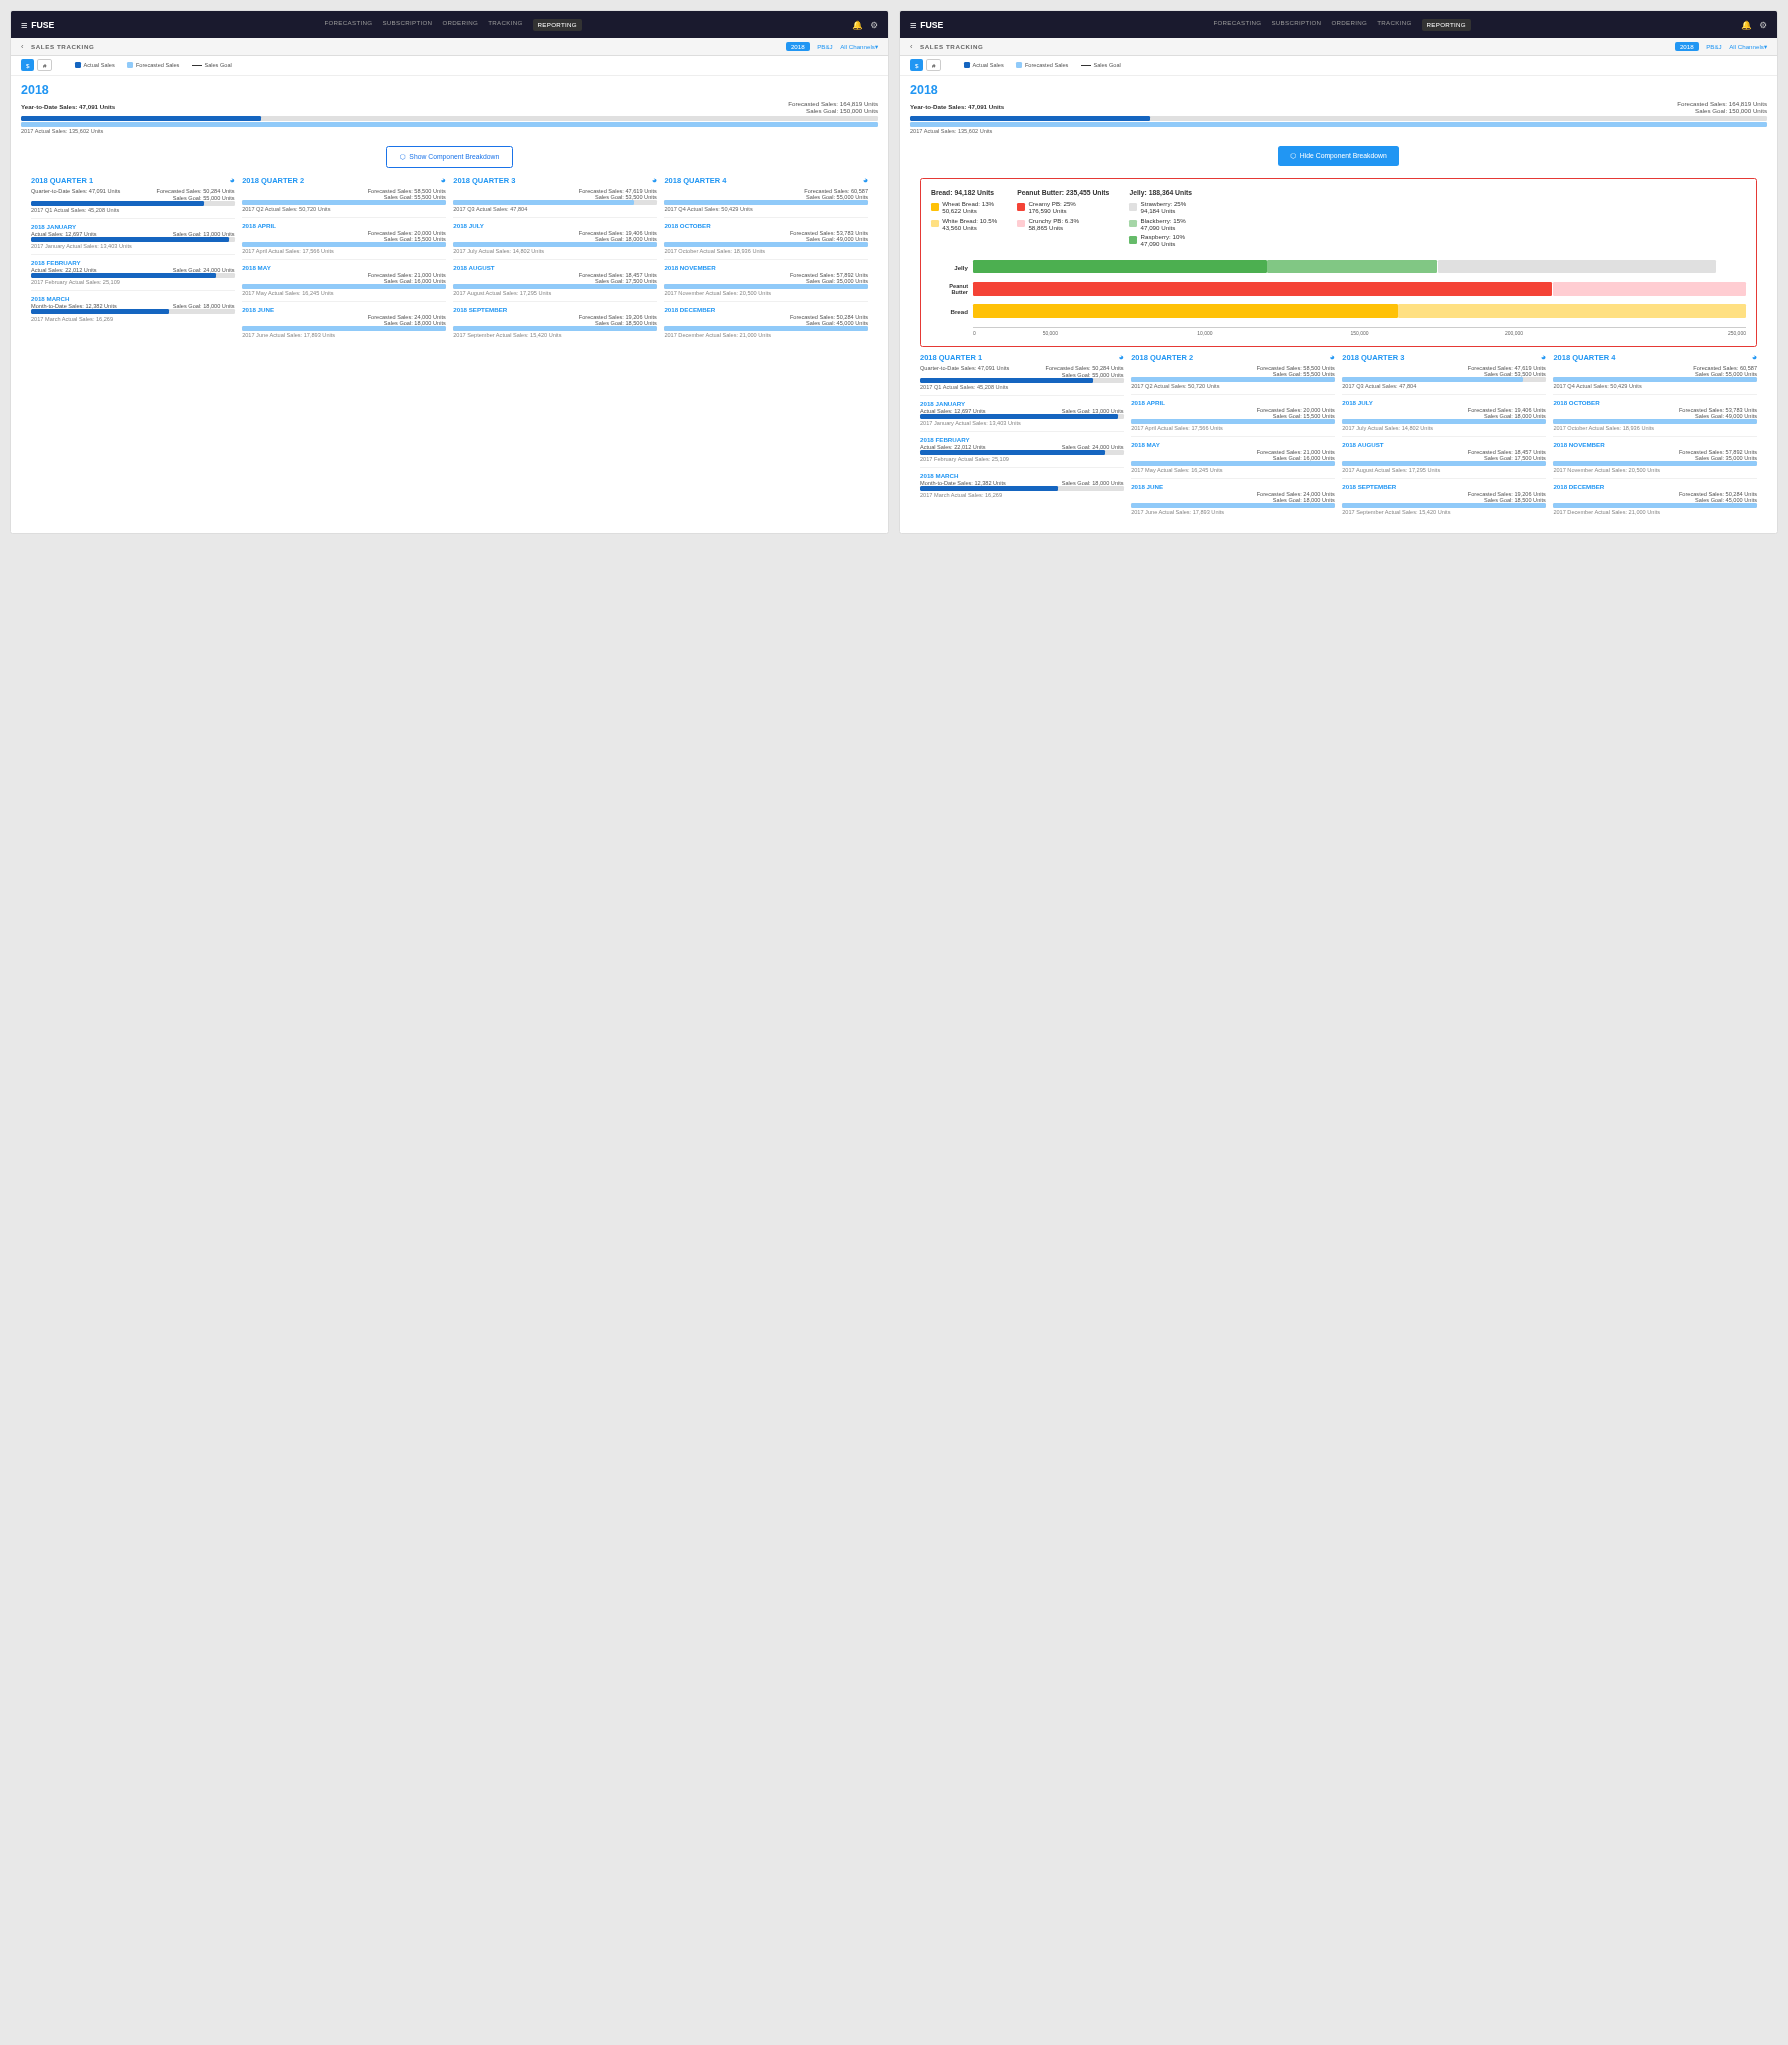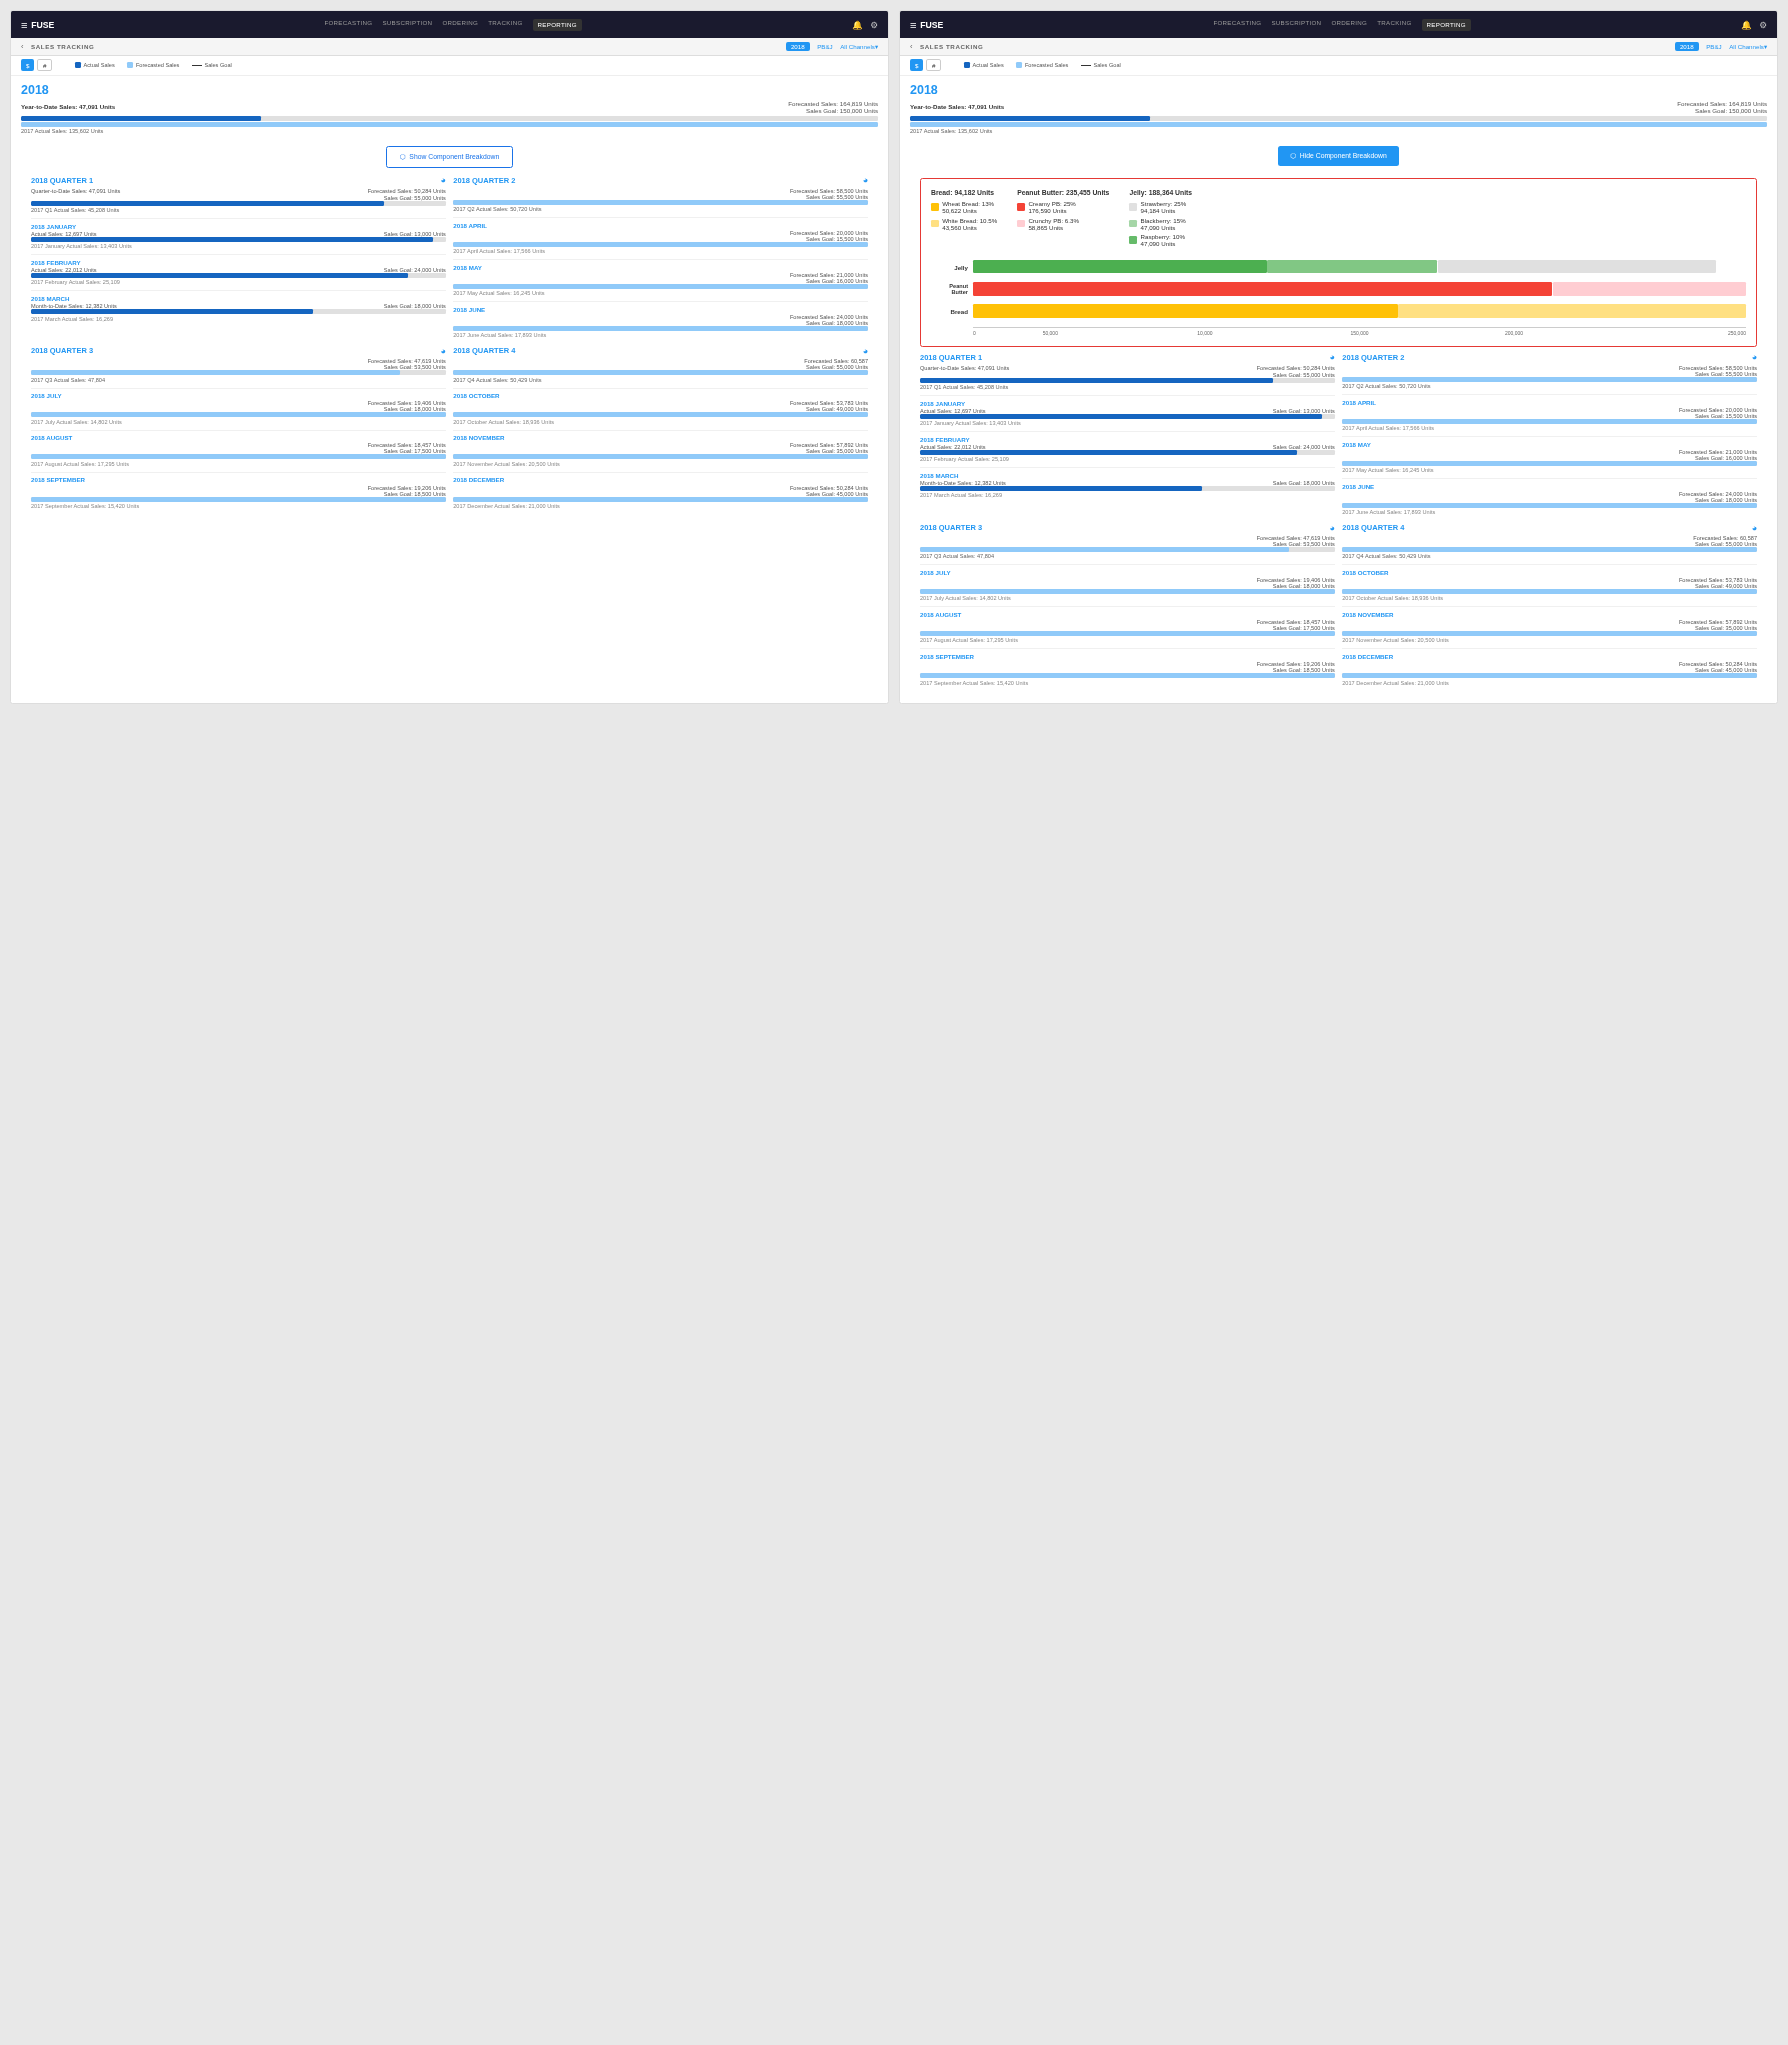--- a/index.html
+++ b/index.html
@@ -64,21 +64,21 @@
     .breakdown-category-title { font-weight: bold; font-size: 6.8px; margin-bottom: 3.7px; }
     .breakdown-item { display: flex; align-items: center; gap: 3.7px; font-size: 6.2px; margin-bottom: 2.5px; }
     .breakdown-color { width: 7.5px; height: 7.5px; border-radius: 1.2px; }
 
     
     .chart-area { margin-top: 7.5px; }
     .chart-row { display: flex; align-items: center; margin-bottom: 7.5px; gap: 5px; }
     .chart-label { width: 37px; font-size: 6.2px; font-weight: bold; text-align: right; }
 
     
-    .quarters-grid { display: grid; grid-template-columns: 1fr 1fr; gap: 7.5px; padding: 0 10px 10px; }
+    .quarters-grid { display: grid; grid-template-columns: 1fr 1fr 1fr 1fr; gap: 7.5px; padding: 0 10px 10px; }
     .quarter-section { }
     .quarter-header { display: flex; justify-content: space-between; align-items: center; margin-bottom: 2.5px; }
     .quarter-title { color: #2196F3; font-size: 7.5px; font-weight: bold; }
     .quarter-icon { color: #2196F3; font-size: 8.7px; }
     .quarter-stats { display: flex; justify-content: space-between; font-size: 5.6px; color: #555; margin-bottom: 1.2px; }
     .quarter-stats .right { text-align: right; }
     .month-section { margin-top: 5px; padding-top: 3.7px; border-top: 0.6px solid #f0f0f0; }
     .month-title { color: #2196F3; font-size: 6.2px; font-weight: bold; margin-bottom: 1.2px; }
     .month-stats { display: flex; justify-content: space-between; font-size: 5.6px; color: #555; }
     .month-prev { font-size: 5.6px; color: #888; margin-top: 1.2px; }

